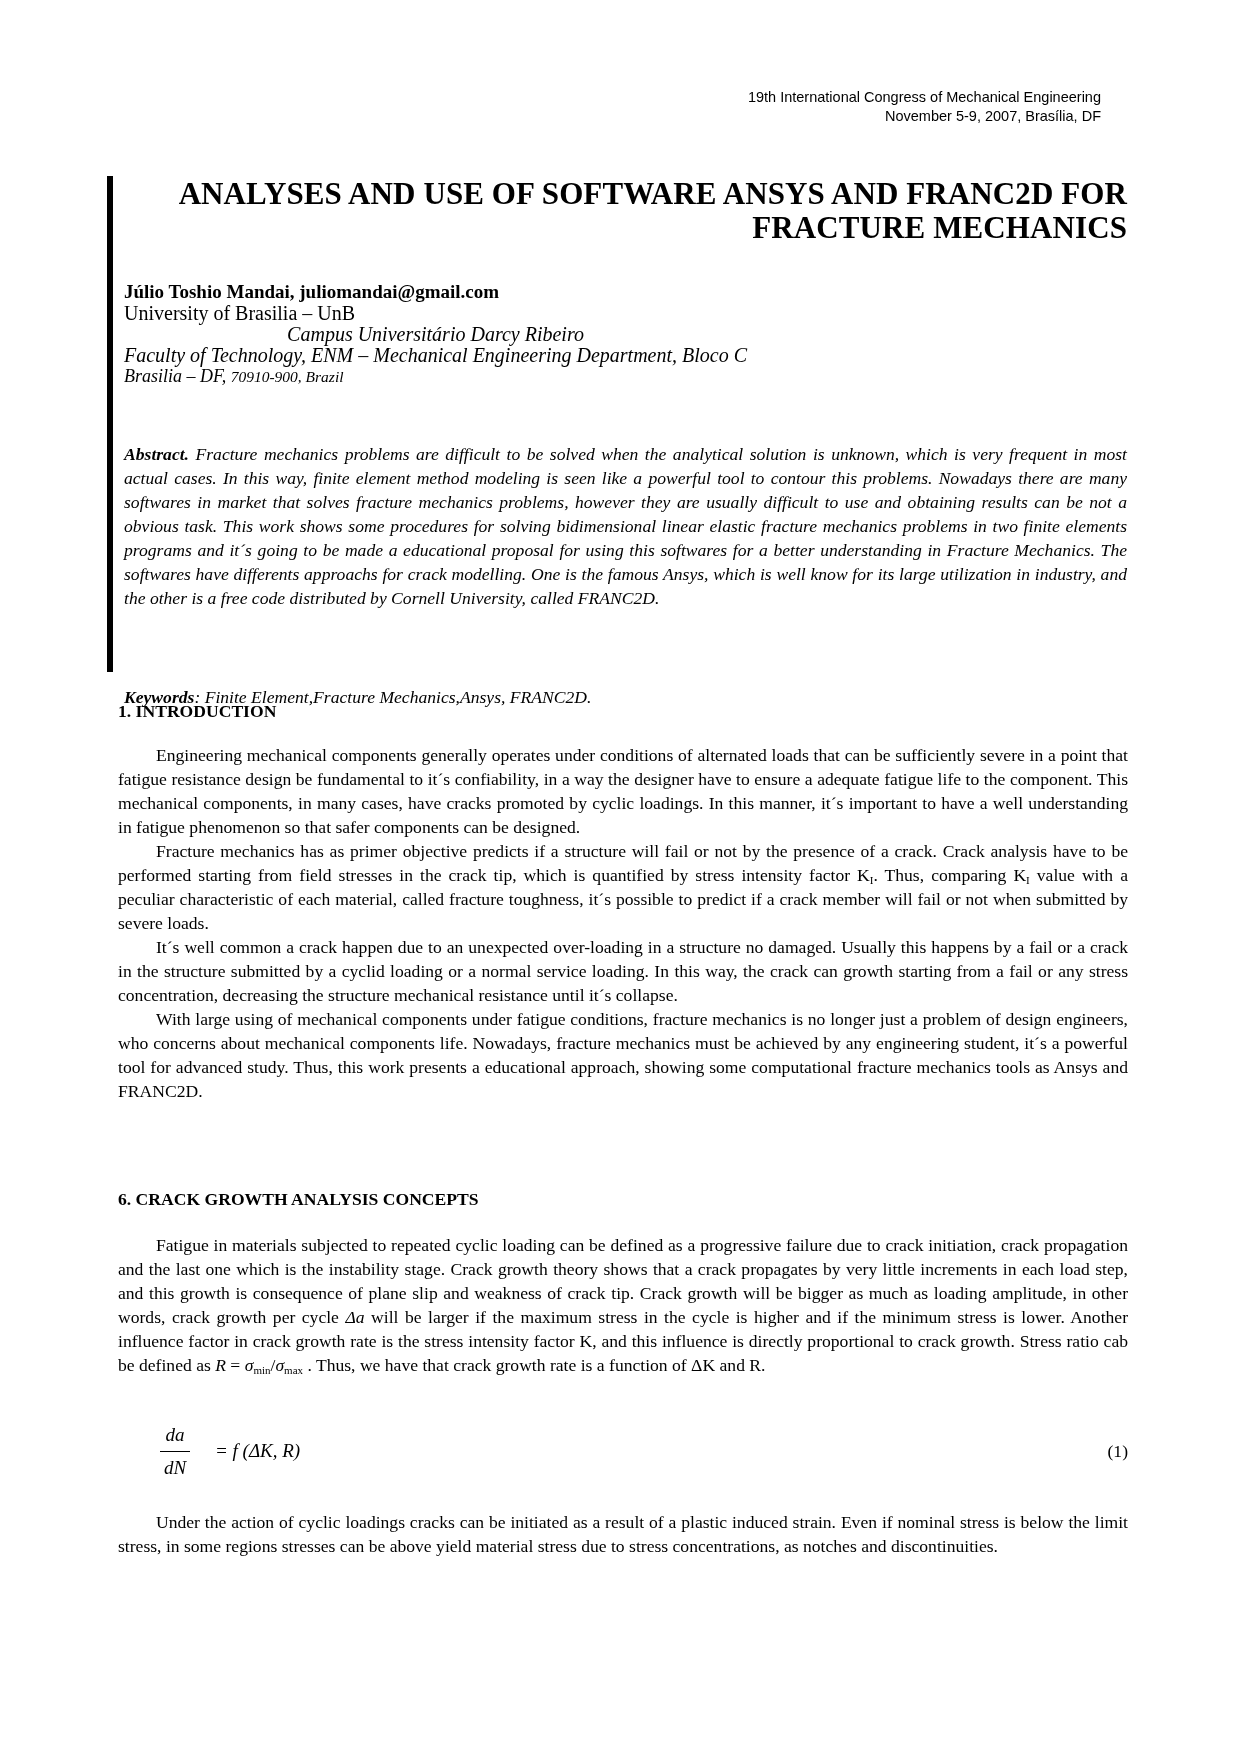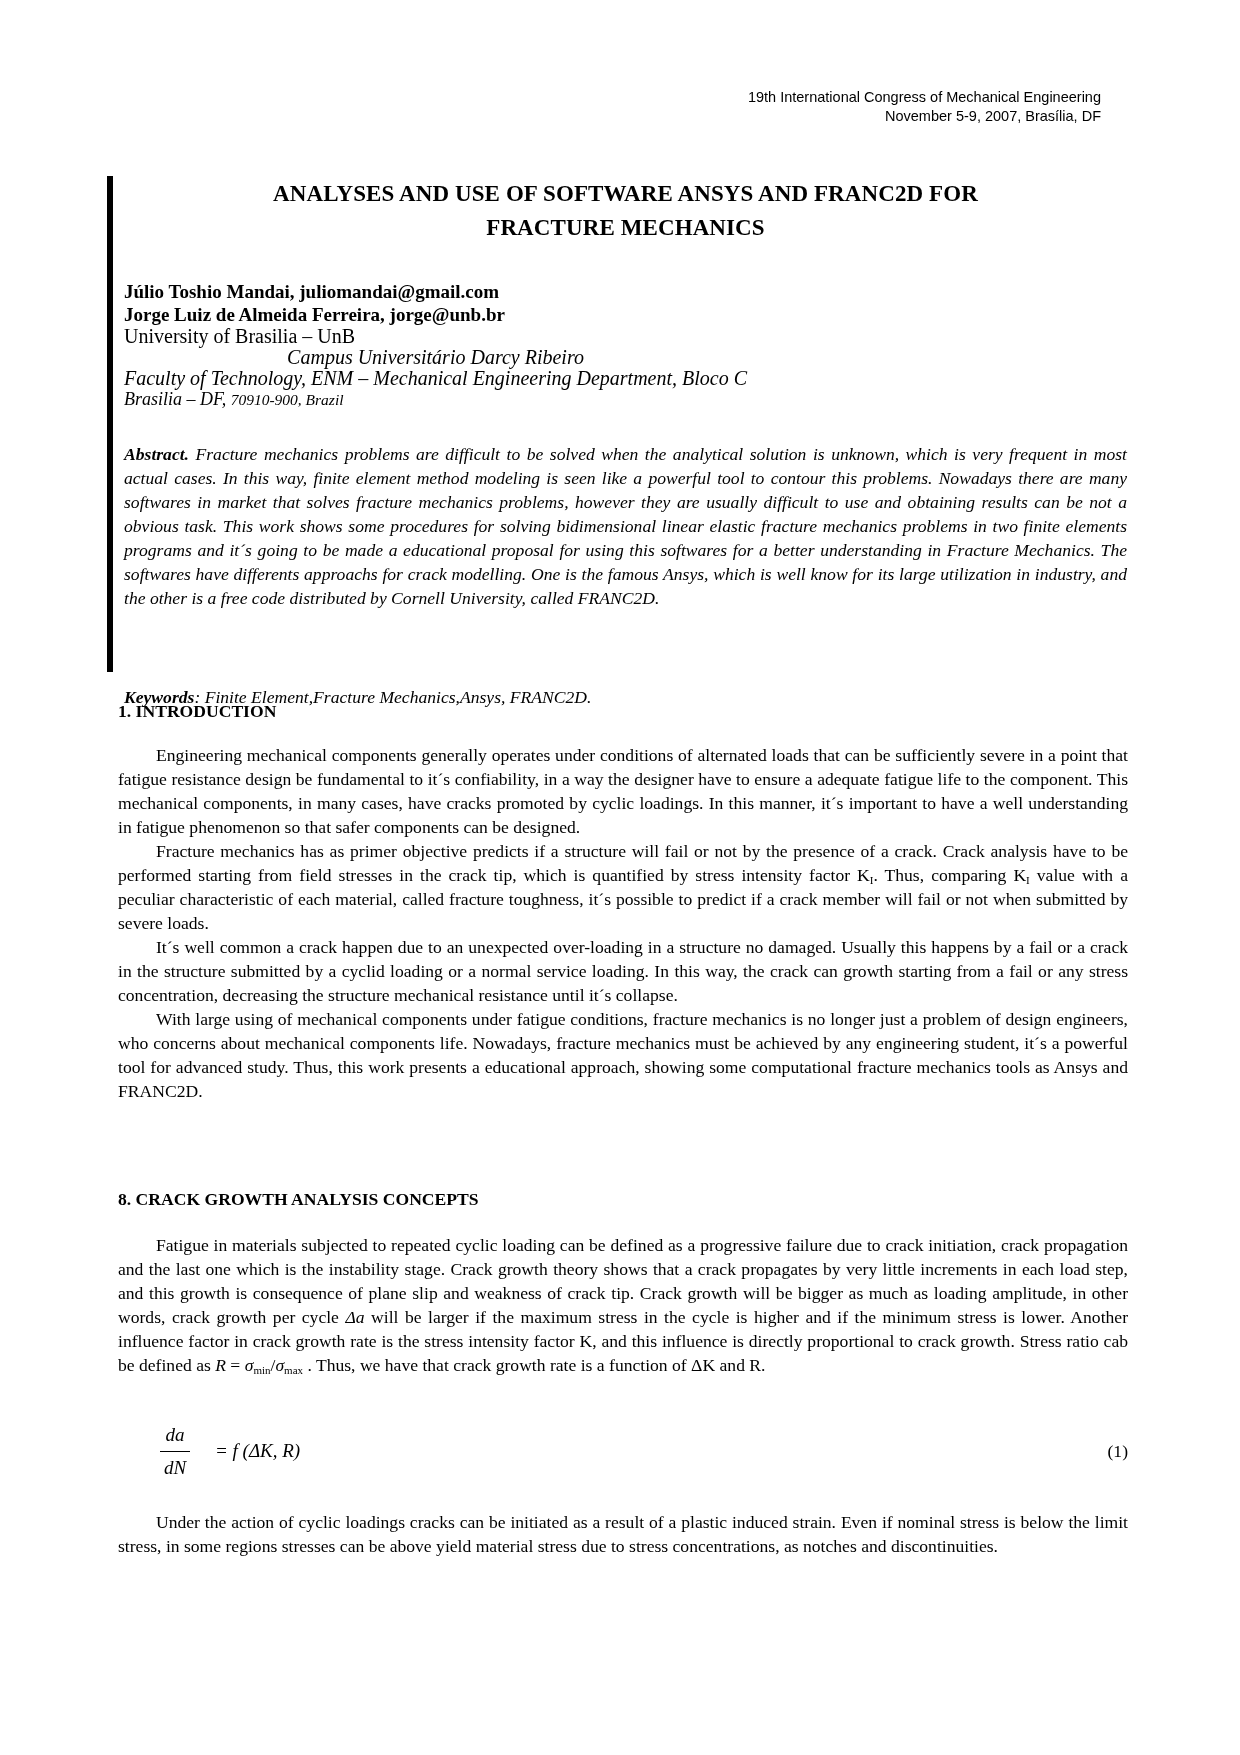--- a/index.html
+++ b/index.html
@@ -7,22 +7,22 @@
   .page { position: absolute; left: 0; top: 0; width: 1212px; height: 1755px; background: #fff; }
 
   .running-header {
     position: absolute; right: 111px; top: 88px; text-align: right;
     font-family: "Liberation Sans", sans-serif; font-size: 14.5px; line-height: 19px;
   }
 
   .side-bar { position: absolute; left: 107px; top: 176px; width: 6px; height: 496px; background: #000; }
 
   .title {
-    position: absolute; left: 124px; width: 1003px; top: 177px; text-align: center;
-    font-family: "Liberation Serif", serif; font-weight: bold; font-size: 23px; line-height: 34px;
+    position: absolute; left: 124px; width: 1003px; top: 177px; text-align: right;
+    font-family: "Liberation Serif", serif; font-weight: bold; font-size: 31px; line-height: 34px;
     letter-spacing: 0.1px;
   }
 
   .authors { position: absolute; left: 124px; top: 280px; font-family: "Liberation Serif", serif; }
   .author { font-weight: bold; font-size: 19px; line-height: 23px; }
   .affil { font-size: 20px; line-height: 21px; }
   .affil.it { font-style: italic; text-align: center; }
   .affil.city { font-style: italic; font-size: 18px; }
   .affil.city .small { font-size: 15.5px; }
 
@@ -78,21 +78,20 @@
 
   <div class="side-bar"></div>
 
   <div class="title">
     <div>ANALYSES AND USE OF SOFTWARE ANSYS AND FRANC2D FOR</div>
     <div>FRACTURE MECHANICS</div>
   </div>
 
   <div class="authors">
     <div class="author">Júlio Toshio Mandai, juliomandai@gmail.com</div>
-    <div class="author">Jorge Luiz de Almeida Ferreira, jorge@unb.br</div>
     <div class="affil">University of Brasilia – UnB</div>
     <div class="affil it">Campus Universitário Darcy Ribeiro</div>
     <div class="affil it">Faculty of Technology, ENM – Mechanical Engineering Department, Bloco C</div>
     <div class="affil city">
       <span>Brasilia – DF,</span>
       <span class="small">70910-900,  Brazil</span>
     </div>
   </div>
 
   <div class="abstract">
@@ -104,21 +103,21 @@
 
   <div class="section-head" style="top:700px;">1. INTRODUCTION</div>
 
   <div class="body-text" style="top:743px;">
     <p>Engineering mechanical components generally operates under conditions of alternated loads that can be sufficiently severe in a point that fatigue resistance design be fundamental to it´s confiability, in a way the designer have to ensure a adequate fatigue life to the component. This mechanical components, in many cases, have cracks promoted by cyclic loadings. In this manner, it´s important to have a well understanding in fatigue phenomenon so that safer components can be designed.</p>
     <p><span>Fracture mechanics has as primer objective predicts if a structure will fail or not by the presence of a crack. Crack analysis have to be performed starting from field stresses in the crack tip, which is quantified by stress intensity factor K</span><sub>I</sub><span>. Thus, comparing K</span><sub>I</sub><span> value with a peculiar characteristic of each material, called fracture toughness, it´s possible to predict if a crack member will fail or not when submitted by severe loads.</span></p>
     <p>It´s well common a crack happen due to an unexpected over-loading in a structure no damaged. Usually this happens by a fail or a crack in the structure submitted by a cyclid loading or a normal service loading. In this way, the crack can growth starting from a fail or any stress concentration, decreasing the structure mechanical resistance until it´s collapse.</p>
     <p>With large using of mechanical components under fatigue conditions, fracture mechanics is no longer just a problem of design engineers, who concerns about mechanical components life. Nowadays, fracture mechanics must be achieved by any engineering student, it´s a powerful tool for advanced study. Thus, this work presents a educational approach, showing some computational fracture mechanics tools as Ansys and FRANC2D.</p>
   </div>
 
-  <div class="section-head" style="top:1188px;">8. CRACK GROWTH ANALYSIS CONCEPTS</div>
+  <div class="section-head" style="top:1188px;">6. CRACK GROWTH ANALYSIS CONCEPTS</div>
 
   <div class="body-text" style="top:1233px;">
     <p><span>Fatigue in materials subjected to repeated cyclic loading can be defined as a progressive failure due to crack initiation, crack propagation and the last one which is the instability stage. Crack growth theory shows that a crack propagates by very little increments in each load step, and this growth is consequence of plane slip and weakness of crack tip. Crack growth will be bigger as much as loading amplitude, in other words, crack growth per cycle </span><span class="math">Δa</span><span>  will be larger if the maximum stress in the cycle is higher and if the minimum stress is lower. Another influence factor in crack growth rate is the stress intensity factor K, and this influence is directly proportional to crack growth. Stress ratio cab be defined as </span><span class="math"><span>R</span><span class="up"> = </span><span>σ</span><sub>min</sub><span class="up">/</span><span>σ</span><sub>max</sub></span><span> . Thus, we have that crack growth rate is a function of ΔK and R.</span></p>
   </div>
 
   <div class="equation">
     <div class="frac">
       <span class="num">da</span>
       <span class="bar"></span>
       <span class="den">dN</span>

